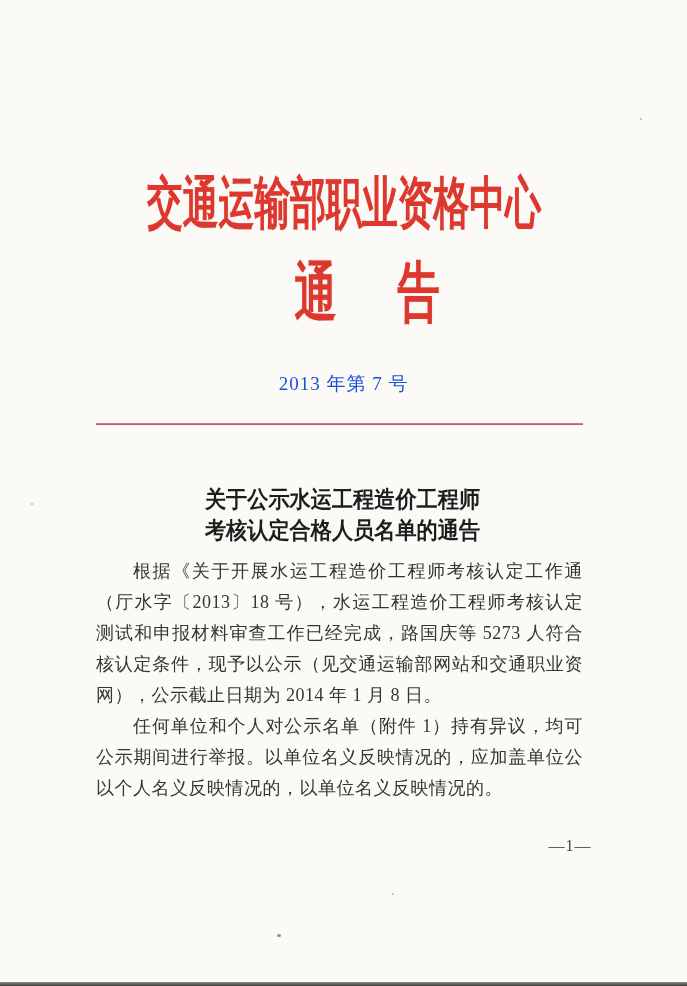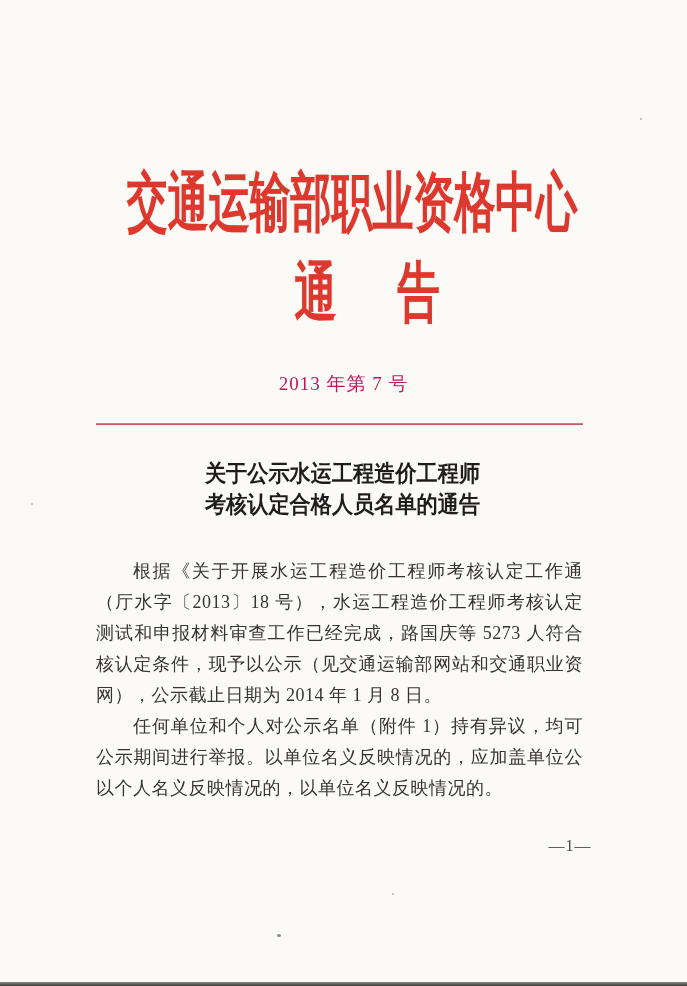--- a/index.html
+++ b/index.html
@@ -17,21 +17,21 @@
     overflow: hidden;
     color: #333;
   }
   
   .org-title {
     position: absolute;
     top: 168px;
     left: 0;
     width: 687px;
     text-align: center;
-    font-size: 64px;
+    font-size: 56px;
     line-height: 70px;
     font-weight: bold;
     color: #dc382e;
     white-space: nowrap;
   }
   .org-title .scale-x {
     display: inline-block;
     transform: scaleX(0.64);
     text-shadow: 0 0 1px rgba(220,56,46,0.55);
   }
@@ -57,36 +57,36 @@
   }
   
   .issue-no {
     position: absolute;
     top: 372px;
     left: 0;
     width: 687px;
     text-align: center;
     font-size: 19px;
     line-height: 24px;
-    color: #be185d;
+    color: #1d4ed8;
     letter-spacing: 1px;
   }
   
   .red-divider {
     position: absolute;
     top: 423px;
     left: 96px;
     width: 487px;
     height: 2px;
     background: linear-gradient(to bottom, #d98a92, #b64f5e);
   }
   
   .doc-title {
     position: absolute;
-    top: 458px;
+    top: 484px;
     left: 0;
     width: 685px;
     text-align: center;
     font-weight: bold;
     font-size: 23px;
     line-height: 31px;
     color: #1d1d1d;
     white-space: nowrap;
   }
   .doc-title .scale-x {

